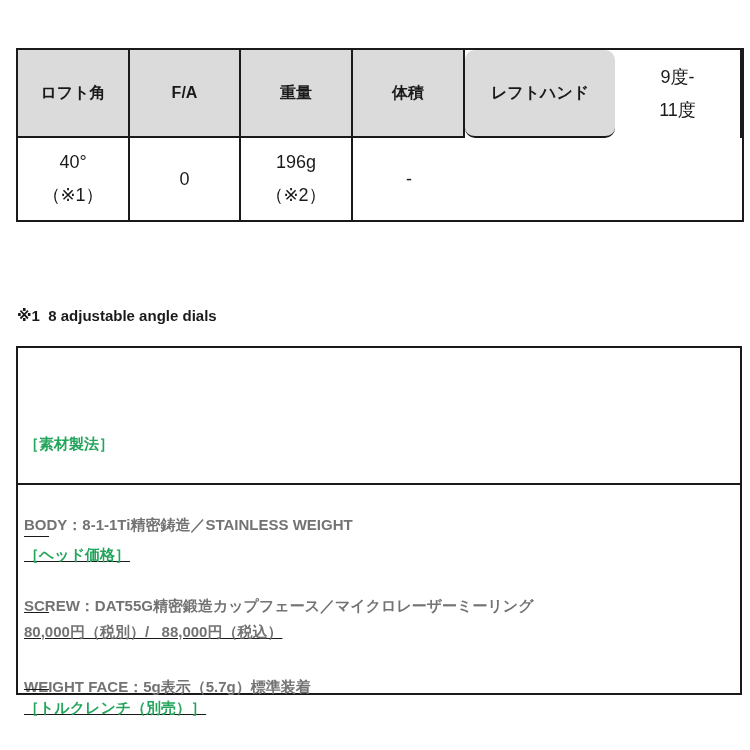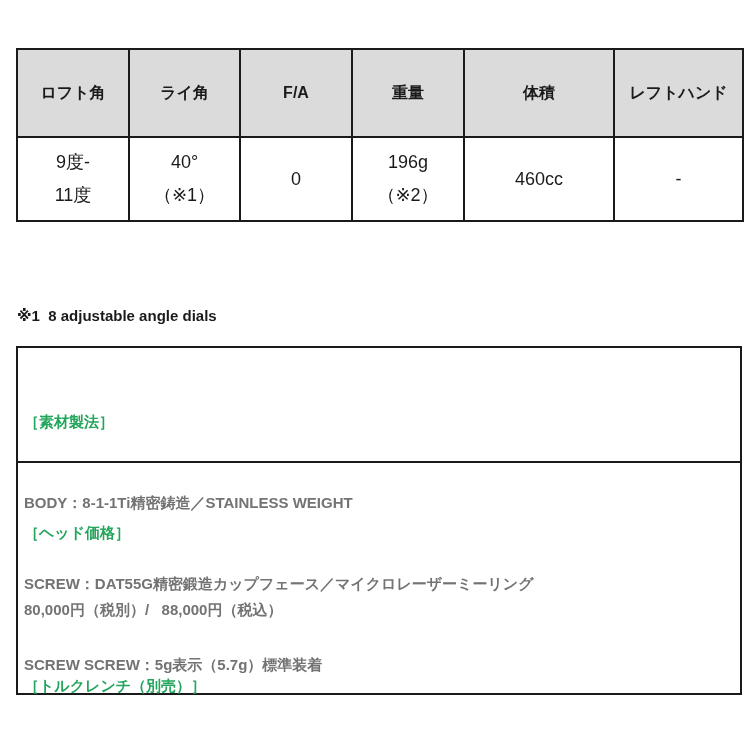--- a/index.html
+++ b/index.html
@@ -33,21 +33,21 @@
   .spec-cell {
     display: flex;
     flex-direction: column;
     align-items: center;
     justify-content: center;
     box-sizing: border-box;
     border-right: 2px solid #1a1a1a;
     white-space: pre-wrap;
     text-align: center;
   }
-  .spec-cell.last { border-right: none; }
+  .spec-cell.last { border-right: none; border-radius: 10px; }
   .spec-cell.header {
     background: #dbdbdb;
     border-bottom: 2px solid #1a1a1a;
     font-weight: 700;
     font-size: 16px;
   }
   .spec-cell.value {
     background: #ffffff;
     font-weight: 400;
     font-size: 18px;
@@ -81,77 +81,75 @@
     box-sizing: border-box;
     padding: 6px 8px 4px 6px;
     font-size: 15px;
     font-weight: 700;
     white-space: pre-wrap;
   }
   .detail-section.material {
     height: 115px;
     border-bottom: 2px solid #1a1a1a;
     line-height: 27px;
+    margin-top: 22px;
   }
   .detail-section.pricing {
     height: 230px;
     line-height: 25.5px;
+    text-decoration: underline;
   }
   .green-title { color: #23a55c; }
   .detail-line { color: #737373; }
 </style>
 </head>
 <body>
 
 <div class="page">
 
   <div class="spec-table">
     <div class="spec-cell header"><span>ロフト角</span></div>
-    <div class="spec-cell header"><span>ライ角</span></div>
     <div class="spec-cell header"><span>F/A</span></div>
     <div class="spec-cell header"><span>重量</span></div>
     <div class="spec-cell header"><span>体積</span></div>
     <div class="spec-cell header last"><span>レフトハンド</span></div>
 
     <div class="spec-cell value">
       <span>9度-</span>
       <span>11度</span>
     </div>
     <div class="spec-cell value">
       <span>40°</span>
       <span>（※1）</span>
     </div>
     <div class="spec-cell value">
       <span>0</span>
     </div>
     <div class="spec-cell value">
       <span>196g</span>
       <span>（※2）</span>
     </div>
-    <div class="spec-cell value">
-      <span>460cc</span>
-    </div>
     <div class="spec-cell value last">
       <span>-</span>
     </div>
   </div>
 
   <div class="notes">
     <div class="note-line">※1  8 adjustable angle dials</div>
     <div class="note-line">※2 Variable weight screw produces different head weights</div>
     <div class="note-line">3g表示（3.7g）5g表示（5.7g） 7g（7.7g） 9g（9.7g）</div>
   </div>
 
   <div class="detail-box">
 
     <div class="detail-section material">
       <div class="green-title">［素材製法］</div>
       <div class="detail-line">BODY：8-1-1Ti精密鋳造／STAINLESS WEIGHT</div>
       <div class="detail-line">SCREW：DAT55G精密鍛造カップフェース／マイクロレーザーミーリング</div>
-      <div class="detail-line">SCREW SCREW：5g表示（5.7g）標準装着</div>
+      <div class="detail-line">WEIGHT FACE：5g表示（5.7g）標準装着</div>
     </div>
 
     <div class="detail-section pricing">
       <div class="green-title">［ヘッド価格］</div>
       <div class="detail-line">80,000円（税別）/   88,000円（税込）</div>
       <div class="green-title">［トルクレンチ（別売）］</div>
       <div class="detail-line">3,000円（税別）/   3,300円（税込）</div>
       
       
       

